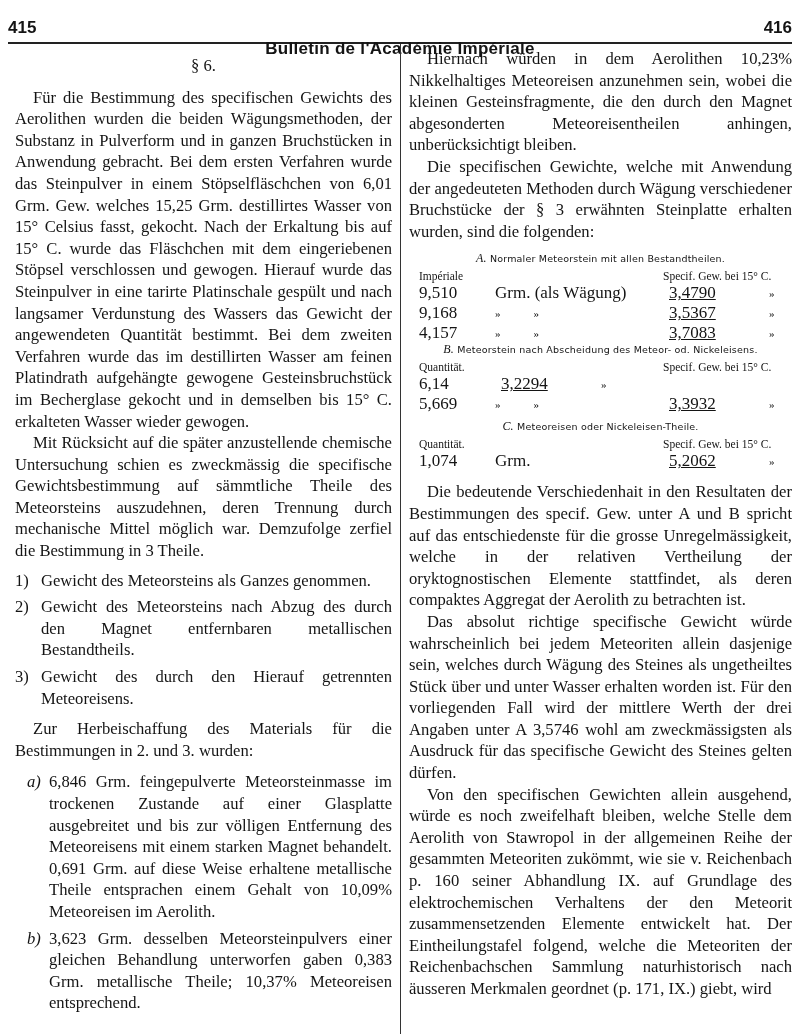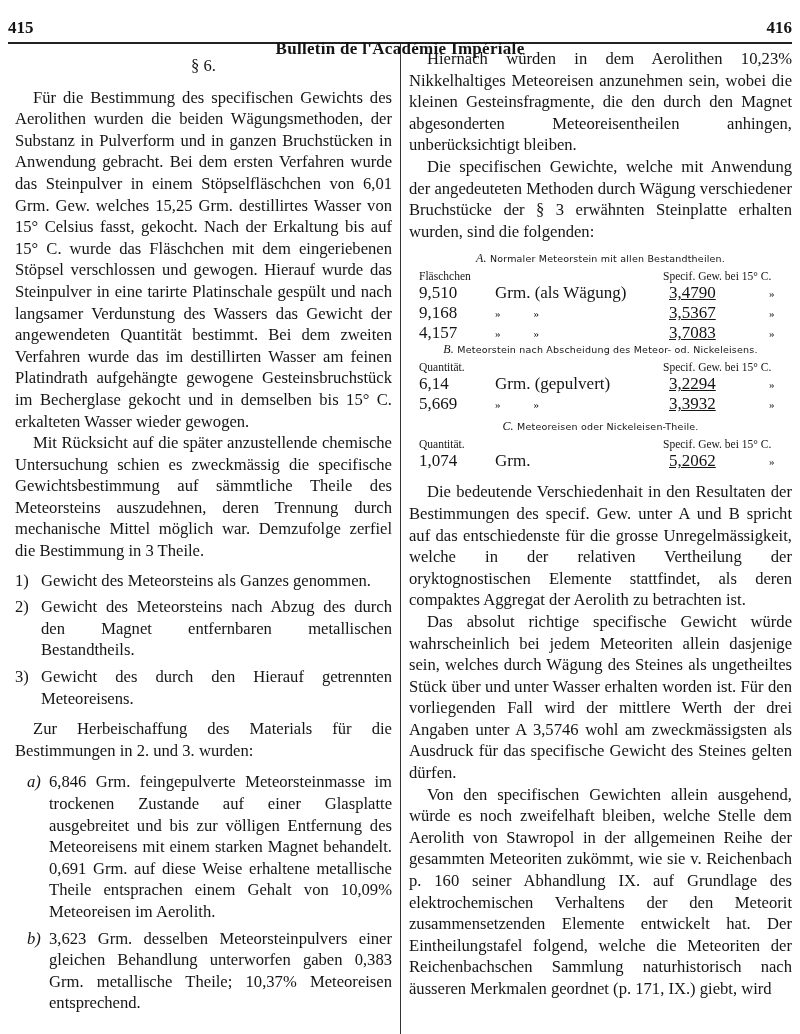--- a/index.html
+++ b/index.html
@@ -7,21 +7,21 @@
     width: 800px; height: 1034px; position: relative; overflow: hidden;
     font-family: "DejaVu Serif", "Liberation Serif", serif;
     color: #141414;
   }
   .header {
     position: absolute; left: 8px; right: 8px; top: 10px; height: 32px;
     border-bottom: 2px solid #222;
   }
   .pg-left, .pg-right, .running-title {
     position: absolute; top: 8px; font-weight: bold;
-    font-family: Liberation Serif, serif; font-size: 17px;
+    font-family: Liberation Sans, sans-serif; font-size: 17px;
   }
   .pg-left { left: 0; }
   .pg-right { right: 0; margin-left: 34px; }
   .running-title { left: 0; right: 0; text-align: center; font-size: 17px; letter-spacing: 0.3px; margin-top: 21px; }
   .divider {
     position: absolute; left: 400px; top: 44px; width: 1px; height: 990px; background: #333;
   }
   .col {
     position: absolute; top: 48px;
     font-family: "Liberation Serif", serif; font-size: 16.6px; line-height: 21.6px;
@@ -93,21 +93,21 @@
 
 <div class="col col-right">
   <p>Hiernach würden in dem Aerolithen 10,23% Nikkelhaltiges Meteoreisen anzunehmen sein, wobei die kleinen Gesteinsfragmente, die den durch den Magnet abgesonderten Meteoreisentheilen anhingen, unberücksichtigt bleiben.</p>
   <p>Die specifischen Gewichte, welche mit Anwendung der angedeuteten Methoden durch Wägung verschiedener Bruchstücke der § 3 erwähnten Steinplatte erhalten wurden, sind die folgenden:</p>
 
   <div class="tbl-title">
     <i>A.</i>
     <span>Normaler Meteorstein mit allen Bestandtheilen.</span>
   </div>
   <div class="tbl-head">
-    <span class="h1">Fläschchen</span>
+    <span class="h1">Impériale</span>
     <span>Specif. Gew. bei 15° C.</span>
   </div>
   <div class="tbl-row">
     <span class="c-q">9,510</span>
     <span class="c-u">Grm. (als Wägung)</span>
     <span class="c-v">3,4790</span>
     <span class="c-d">»</span>
   </div>
   <div class="tbl-row">
     <span class="c-q">9,168</span>
@@ -125,21 +125,20 @@
   <div class="tbl-title" style="margin-top:0">
     <i>B.</i>
     <span>Meteorstein nach Abscheidung des Meteor- od. Nickeleisens.</span>
   </div>
   <div class="tbl-head">
     <span class="h1">Quantität.</span>
     <span>Specif. Gew. bei 15° C.</span>
   </div>
   <div class="tbl-row">
     <span class="c-q">6,14</span>
-    <span class="c-u">Grm. (gepulvert)</span>
     <span class="c-v">3,2294</span>
     <span class="c-d">»</span>
   </div>
   <div class="tbl-row">
     <span class="c-q">5,669</span>
     <span class="c-u" style="white-space:pre;font-size:11px;">»            »</span>
     <span class="c-v">3,3932</span>
     <span class="c-d">»</span>
   </div>
 

